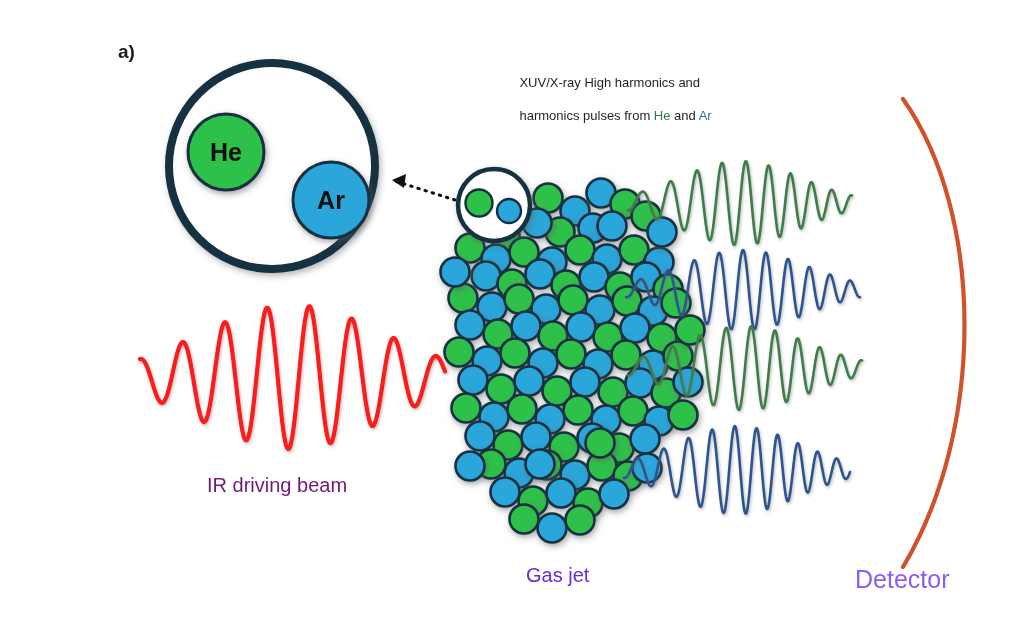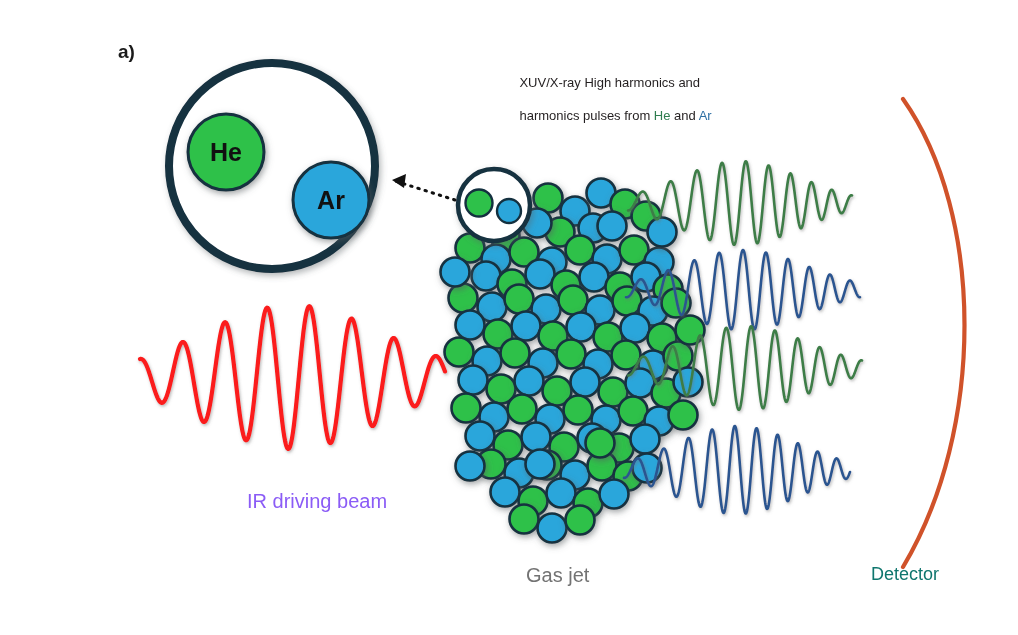--- a/index.html
+++ b/index.html
@@ -38,37 +38,35 @@
   #harmonics-caption {
     left: 505px;
     top: 58px;
     font-size: 13px;
     color: #231f20;
   }
   #harmonics-caption .he { color: #2f7d4f; }
   #harmonics-caption .ar { color: #2e6fa3; }
   #ir-label {
     left: 207px;
-    top: 489px;
+    top: 473px;
     font-size: 20px;
-    color: #8b5cf6;
-    margin-left: 40px;
+    color: #701a75;
   }
   #gasjet-label {
     left: 526px;
     top: 563px;
     font-size: 20px;
-    color: #737373;
+    color: #6d28d9;
   }
   #detector-label {
     left: 855px;
     top: 563px;
-    font-size: 18px;
-    color: #0f766e;
-    margin-left: 16px;
+    font-size: 25px;
+    color: #8b5cf6;
   }
 </style>
 </head>
 <body>
 
 <div id="stage">
 
   <svg id="scene" viewBox="0 0 1018 635">
     <defs>
       <filter id="softshadow" x="-60%" y="-60%" width="220%" height="220%">

